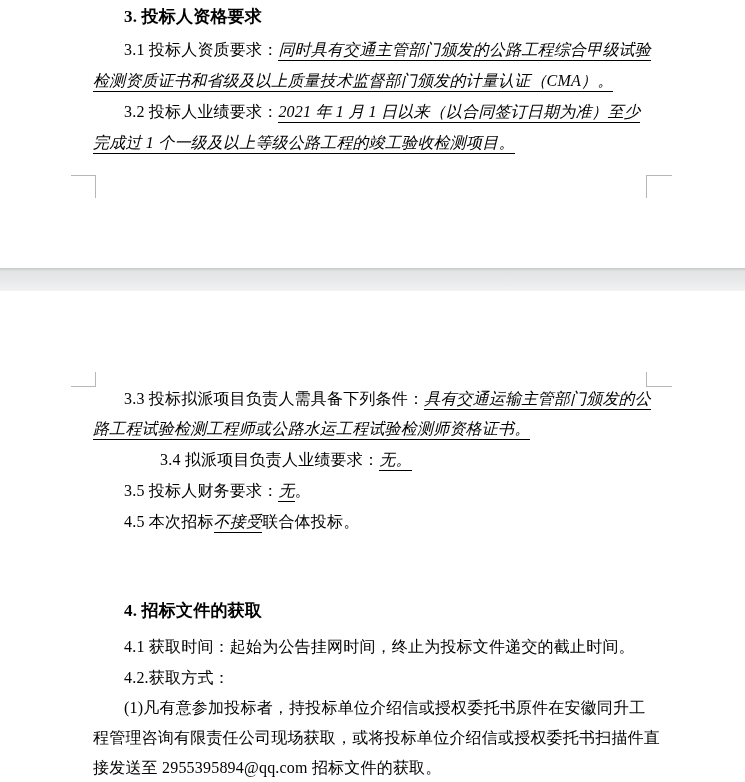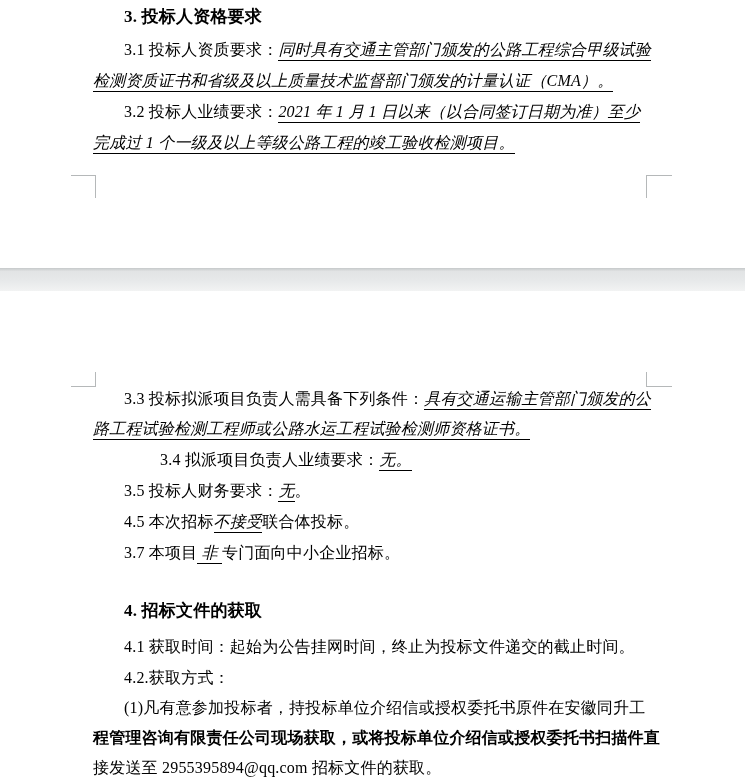--- a/index.html
+++ b/index.html
@@ -80,32 +80,29 @@
   </div>
 
   <div class="line" style="left:124px; top:481px;">
     <span>3.5 投标人财务要求：</span><span class="u">无</span><span>。</span>
   </div>
 
   <div class="line" style="left:124px; top:512px;">
     <span>4.5 本次招标</span><span class="u">不接受</span><span>联合体投标。</span>
   </div>
 
-  <div class="line" style="left:124px; top:543px;">
-    <span>3.7 本项目</span><span class="u"> 非 </span><span>专门面向中小企业招标。</span>
-  </div>
 
 
   <div class="line heading" style="left:124px; top:601px;">4. 招标文件的获取</div>
 
   <div class="line" style="left:124px; top:637px;">4.1 获取时间：起始为公告挂网时间，终止为投标文件递交的截止时间。</div>
 
   <div class="line" style="left:124px; top:668px;">4.2.获取方式：</div>
 
   <div class="line" style="left:124px; top:698px;">(1)凡有意参加投标者，持投标单位介绍信或授权委托书原件在安徽同升工</div>
 
-  <div class="line" style="left:93px; top:728px;font-weight:bold;">程管理咨询有限责任公司现场获取，或将投标单位介绍信或授权委托书扫描件直</div>
+  <div class="line" style="left:93px; top:728px;">程管理咨询有限责任公司现场获取，或将投标单位介绍信或授权委托书扫描件直</div>
 
   <div class="line" style="left:93px; top:758px;">
     <span>接发送至 2955395894@</span><span class="sp-wavy">qq.</span><span>com 招标文件的获取。</span>
   </div>
 
 </div>
 
 </body></html>

